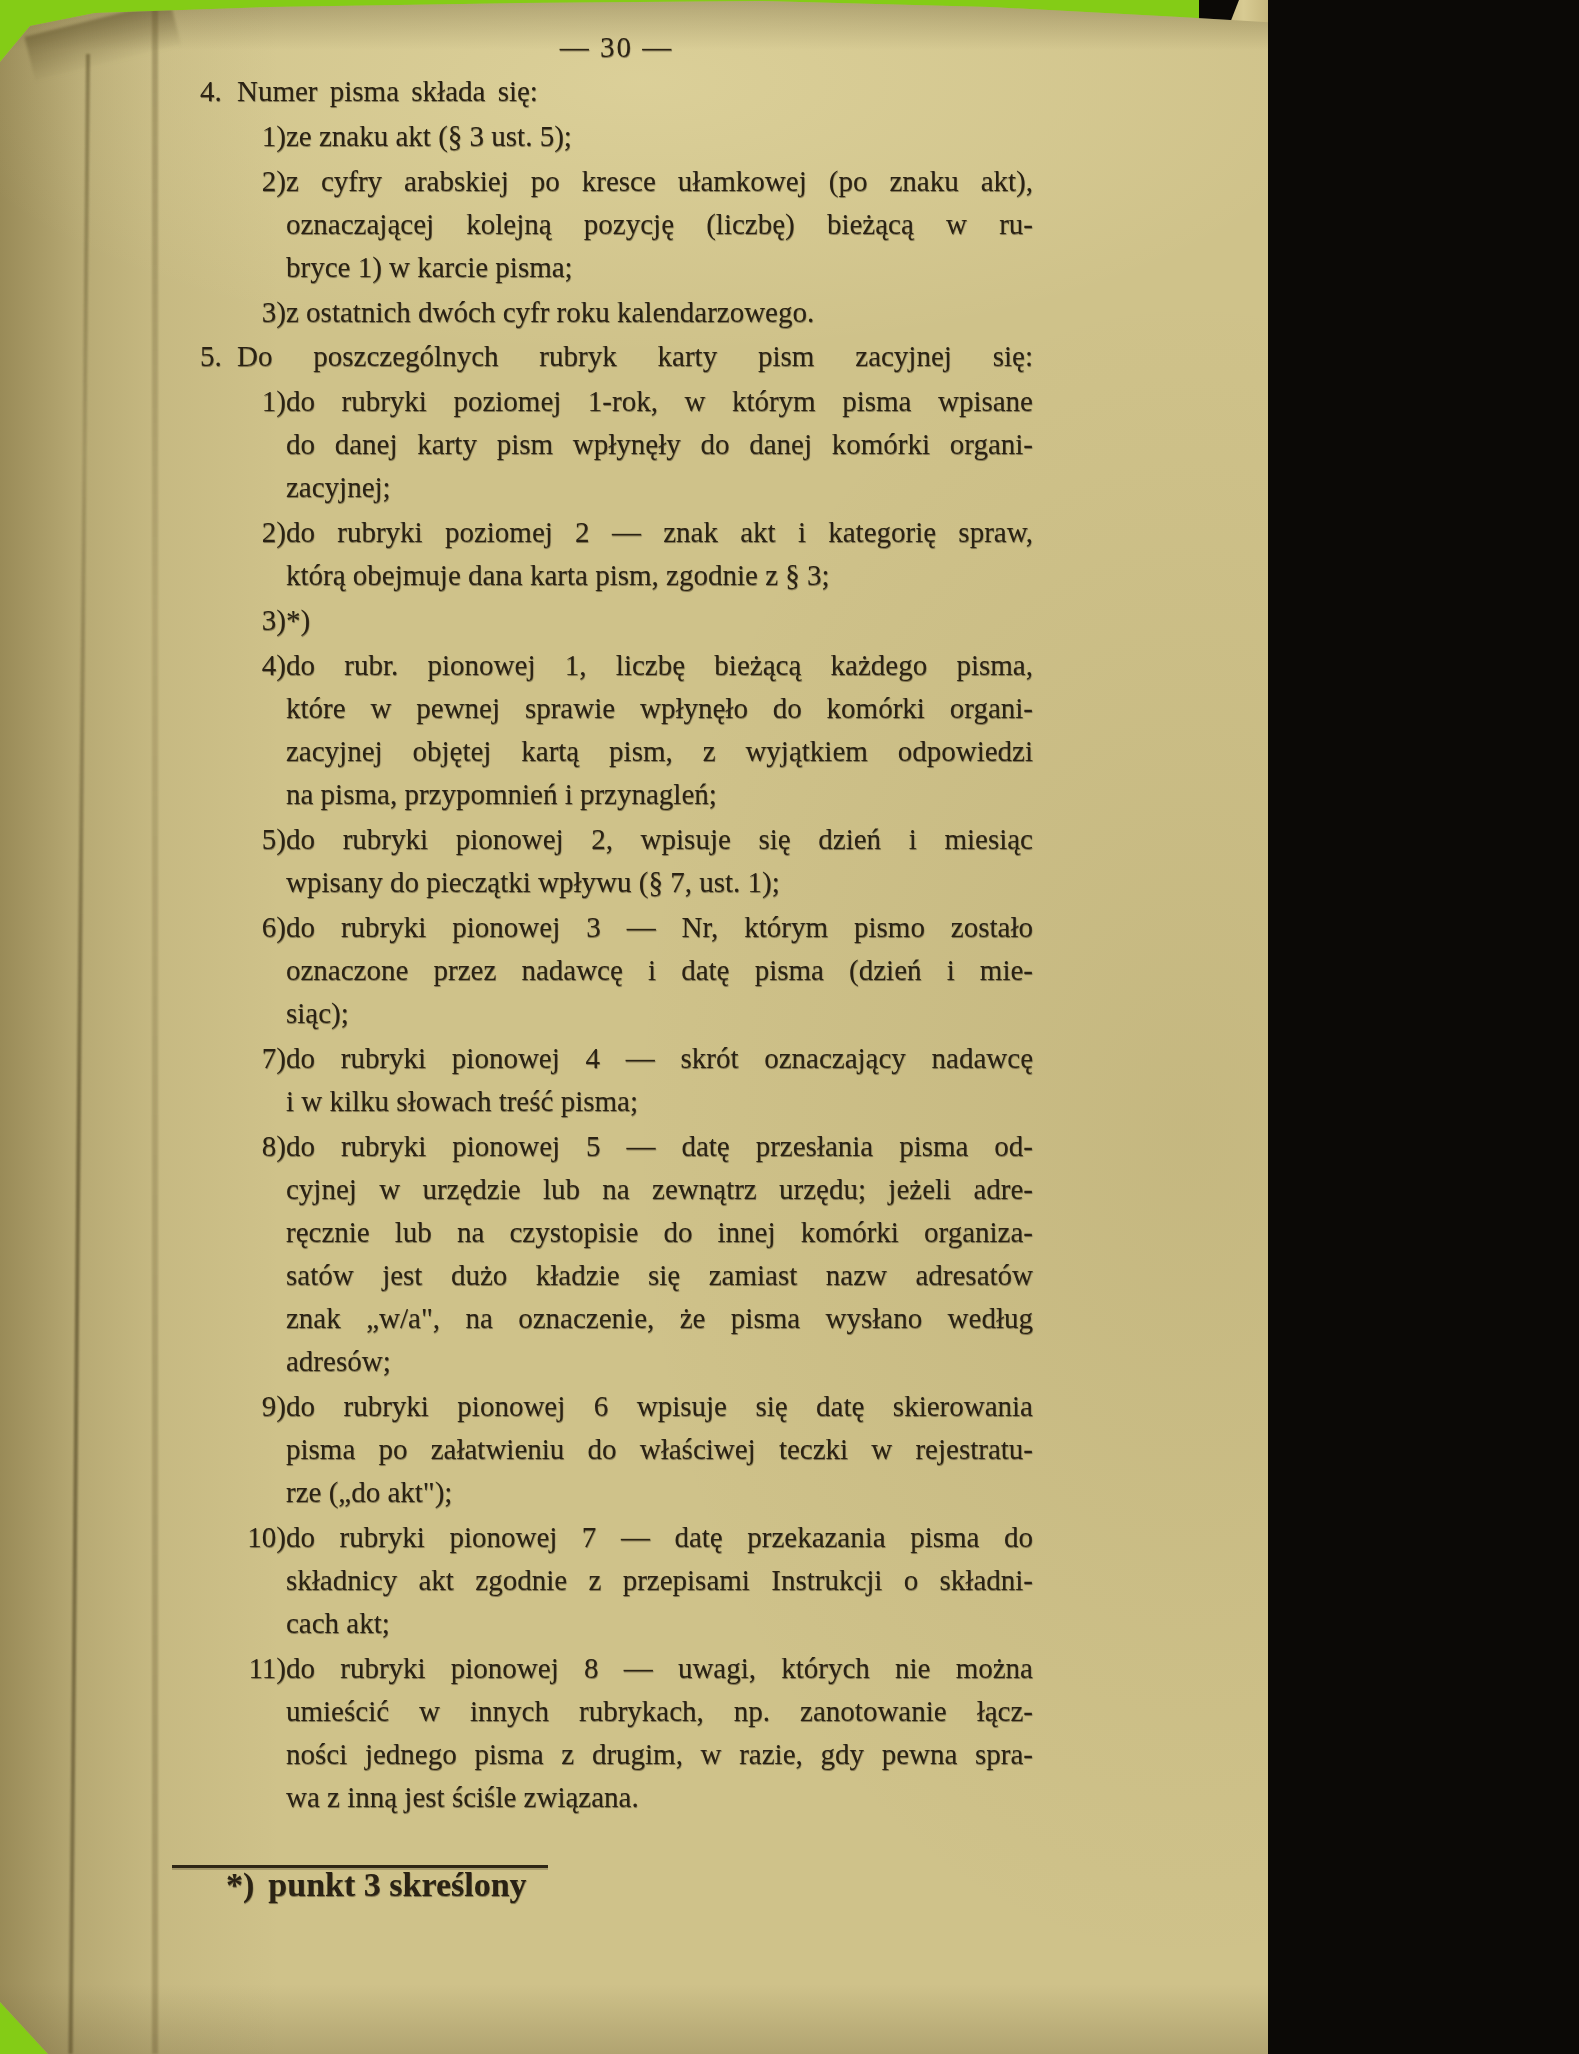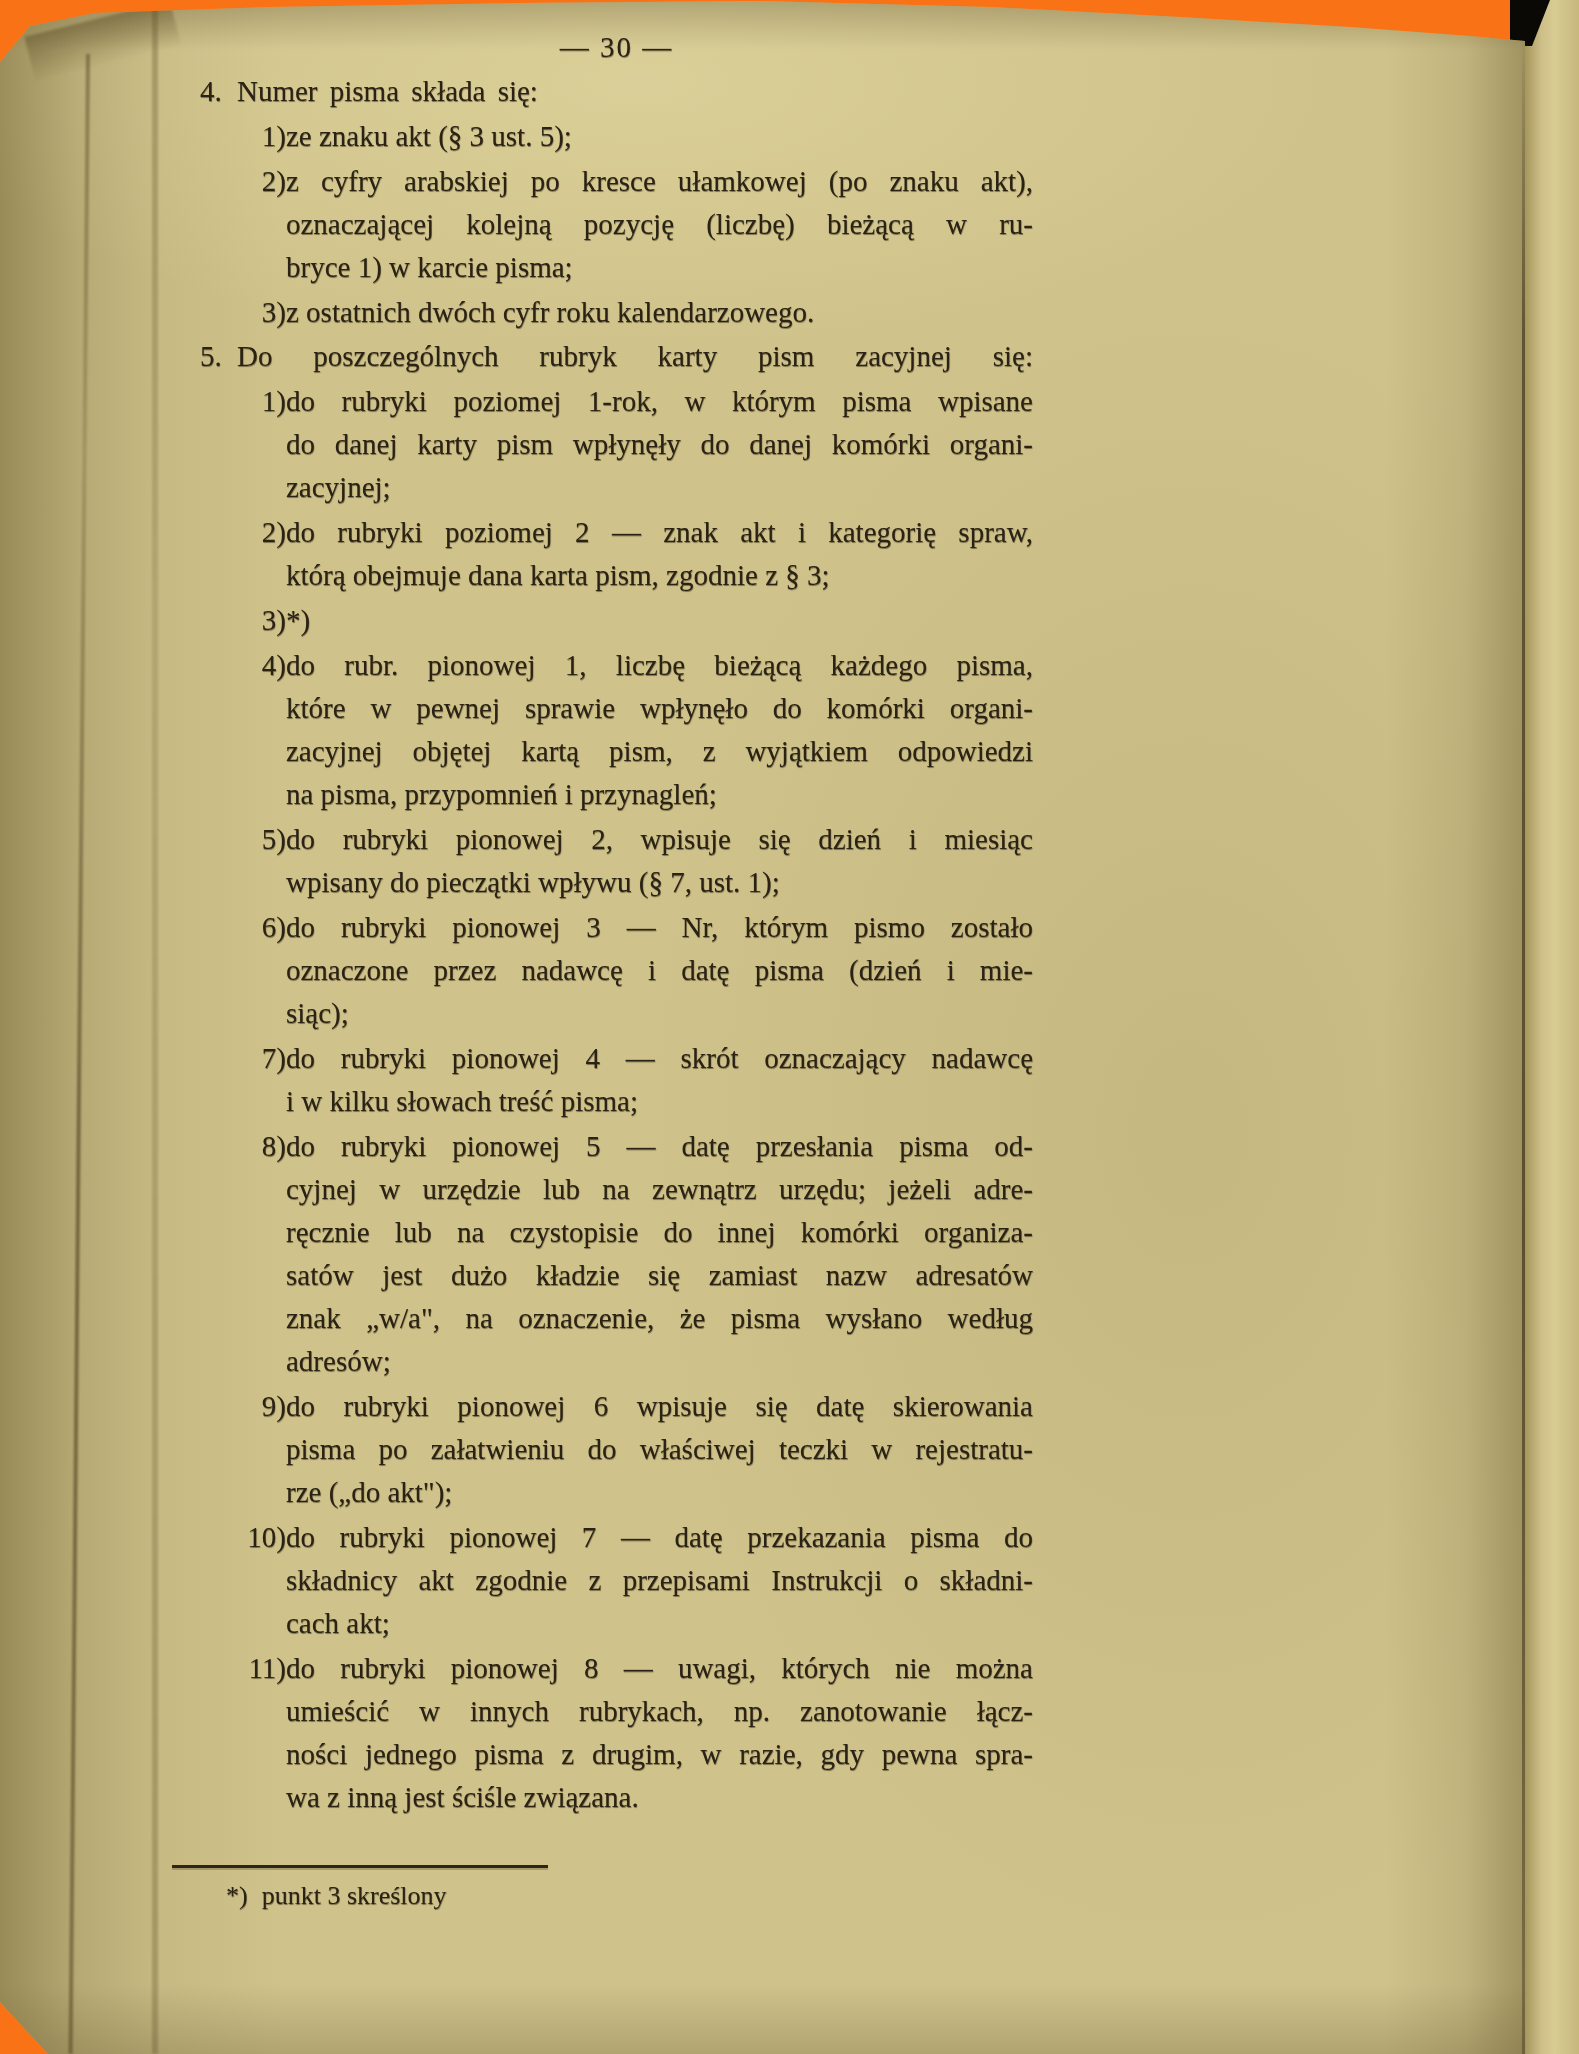--- a/index.html
+++ b/index.html
@@ -1,18 +1,18 @@
 <!DOCTYPE html>
 <html><head>
 <meta charset="utf-8">
 <style>
   html,body { margin:0; padding:0; background:#0b0906; }
   .stage {
-    position:relative; width:1579px; height:2054px; overflow:hidden;
-    background:#f97316;
+    position:relative; width:1268px; height:2054px; overflow:hidden;
+    background:#84cc16;
     font-family:"Liberation Serif","DejaVu Serif",serif;
   }
   
   .sliver {
     position:absolute; top:0; right:0; width:54px; height:100%;
     background:linear-gradient(90deg,#a6965d 0%,#cdbf87 30%,#d8cb93 55%,#c6b77d 100%);
   }
   .sliver-notch {
     position:absolute; top:0; right:29px; width:40px; height:46px;
     background:#0b0906; clip-path:polygon(0 0,100% 0,55% 100%,0 100%);
@@ -65,21 +65,21 @@
   .sec-title { margin-left:3px; word-spacing:5px; }
   .sec-title.wide { flex:1; word-spacing:normal; text-align:justify; text-align-last:justify; }
   .item { display:flex; margin-top:2px; }
   .marker { flex:0 0 86px; text-align:right; }
   .body { flex:1; }
   .line { text-align:justify; text-align-last:justify; }
   .line.last { text-align-last:left; }
   .footnote { margin-top:46px; }
   .fn-rule { width:376px; height:3px; background:#2e2615; margin-left:-28px;
     box-shadow:0 2px 0 rgba(46,38,21,0.25); }
-  .fn-row { margin-top:11px; margin-left:26px; font-size:26px; font-weight:normal; line-height:34px; }
+  .fn-row { margin-top:0; margin-left:26px; font-size:34px; font-weight:bold; line-height:34px; }
   .fn-marker { margin-right:14px; }
 </style>
 </head>
 <body>
 
 <div class="stage">
   <div class="sliver"></div>
   <div class="sliver-notch"></div>
 
   <div class="page">

